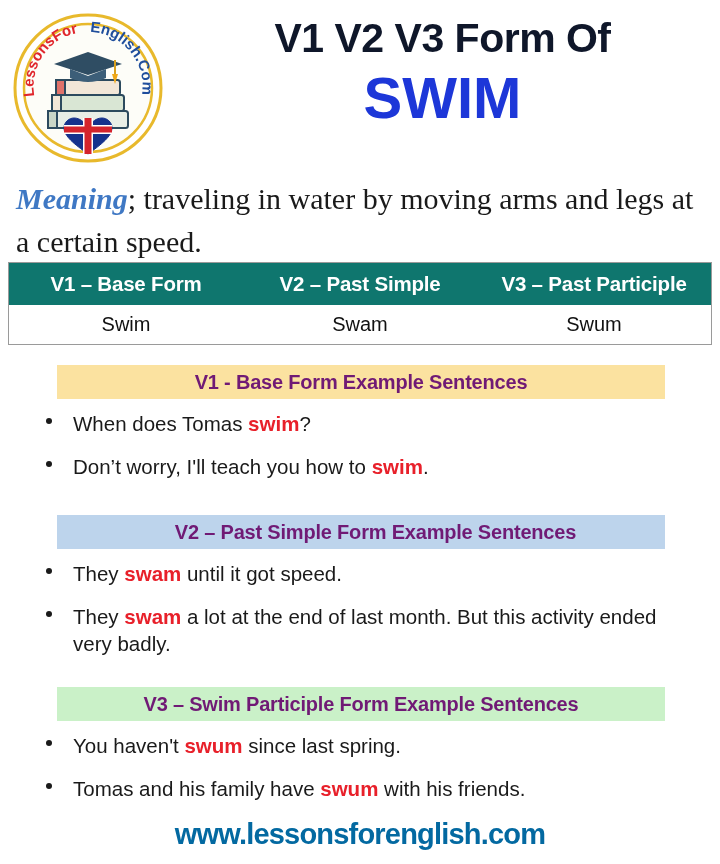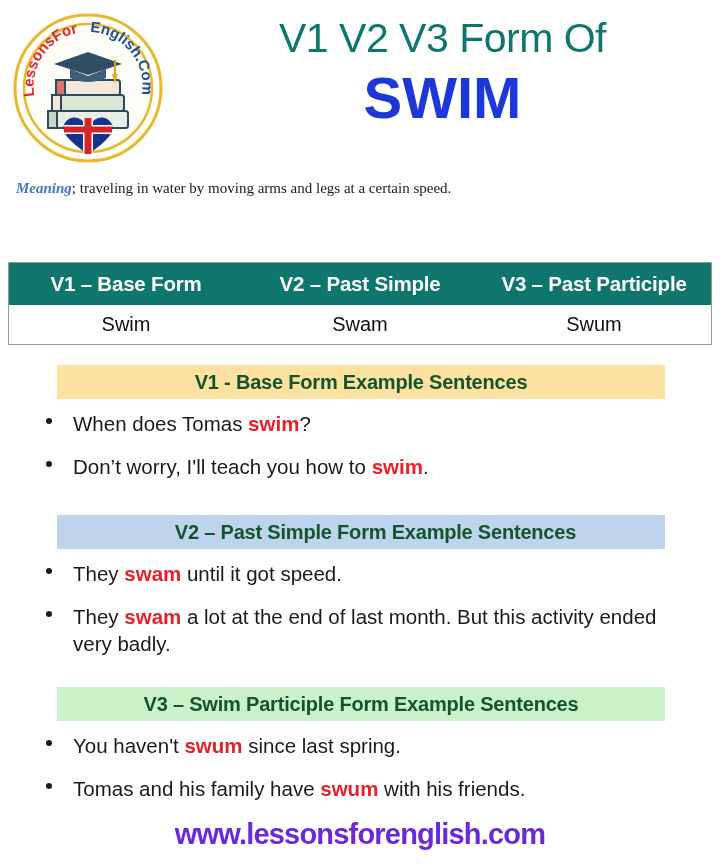--- a/index.html
+++ b/index.html
@@ -31,24 +31,24 @@
 
   .title-block {
     position: absolute;
     left: 175px;
     top: 16px;
     width: 535px;
     text-align: center;
   }
   .title-line1 {
     font-family: "Liberation Sans", sans-serif;
-    font-weight: normal;
+    font-weight: bold;
     font-size: 41px;
     letter-spacing: -0.5px;
-    color: #0f766e;
+    color: #0f172a;
     line-height: 1.1;
     white-space: nowrap;
   }
   .title-line2 {
     font-family: "Liberation Sans", sans-serif;
     font-weight: bold;
     font-size: 58px;
     letter-spacing: 0px;
     color: #1d37d8;
     line-height: 1.15;
@@ -56,21 +56,21 @@
     white-space: nowrap;
   }
 
   
   .meaning {
     position: absolute;
     left: 16px;
     top: 178px;
     width: 690px;
     font-family: "Liberation Serif", serif;
-    font-size: 15px;
+    font-size: 30px;
     line-height: 1.42;
     color: #1a1a1a;
   }
   .meaning-label {
     font-style: italic;
     font-weight: bold;
     color: #3f78c4;
   }
   .meaning-sep { color: #1a1a1a; }
 
@@ -119,21 +119,21 @@
     width: 608px;
     height: 34px;
     display: flex;
     align-items: center;
     justify-content: center;
     box-sizing: border-box;
   }
   .band span {
     font-weight: bold;
     font-size: 20px;
-    color: #14532d;
+    color: #701a75;
     letter-spacing: -0.2px;
   }
   .band-v1 { top: 365px; background: #fbe2a0; }
   .band-v2 { top: 515px; background: #bdd4ec; padding-left: 29px; }
   .band-v3 { top: 687px; background: #caf1c8; }
 
   
   .sentences {
     position: absolute;
     left: 0;
@@ -170,21 +170,21 @@
   .footer {
     position: absolute;
     left: 0;
     top: 818px;
     width: 720px;
     text-align: center;
   }
   .footer span {
     font-weight: bold;
     font-size: 29px;
-    color: #6d28d9;
+    color: #0369a1;
     letter-spacing: -0.8px;
   }
 </style>
 </head>
 <body>
 
 <div class="header">
 
   <div class="logo-wrap">
     <svg class="logo-svg" width="152" height="152" viewBox="0 0 152 152">

